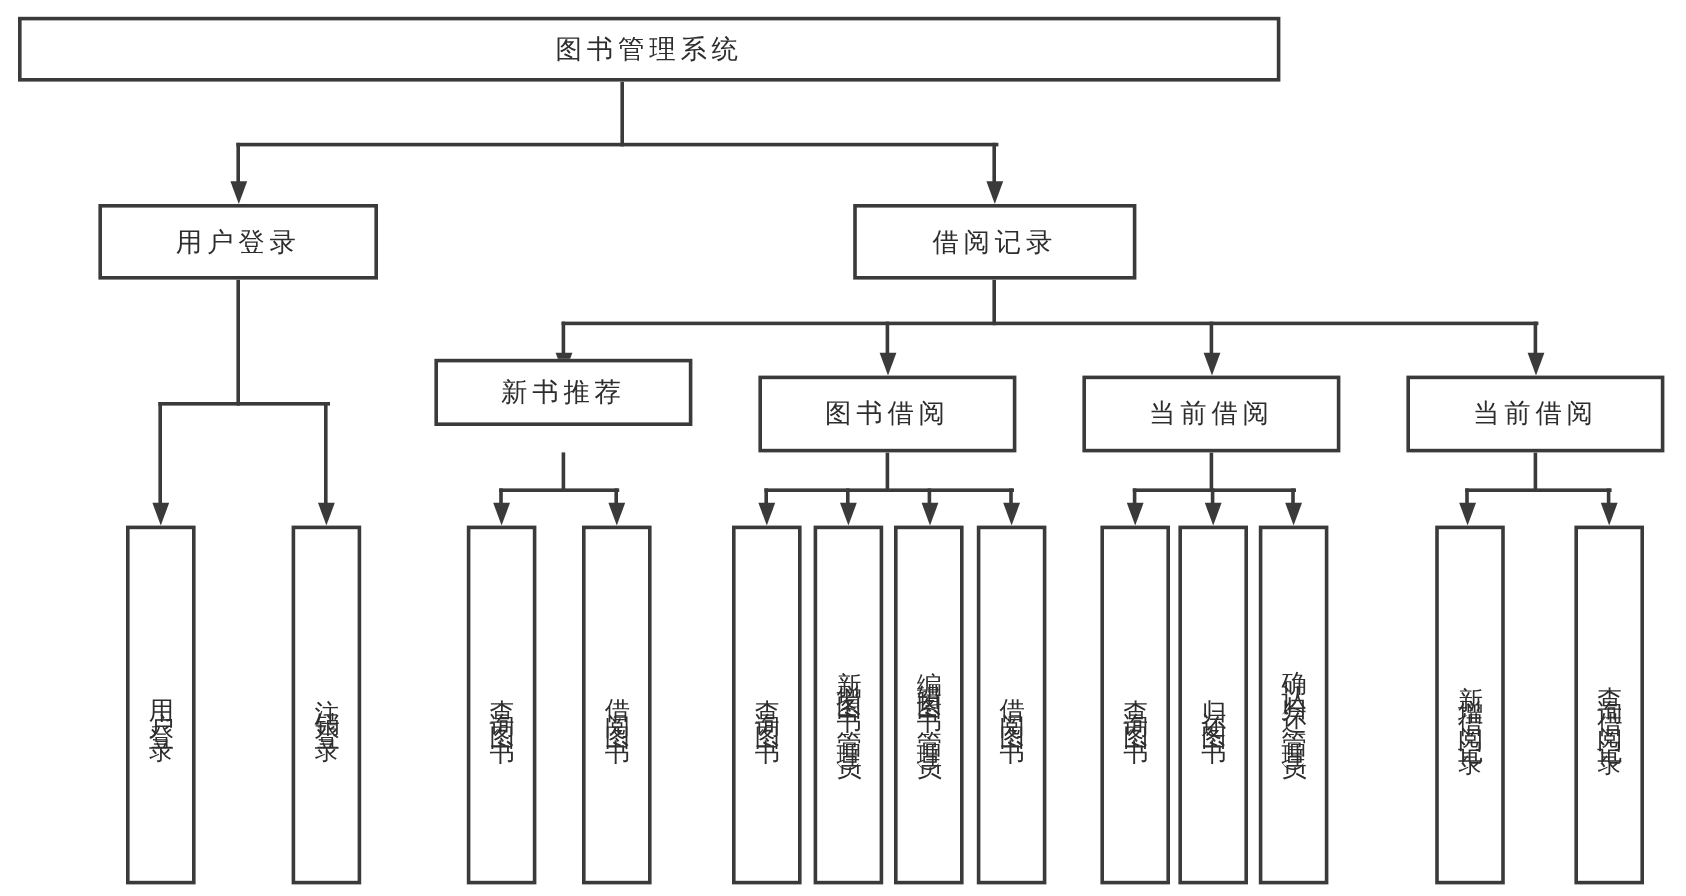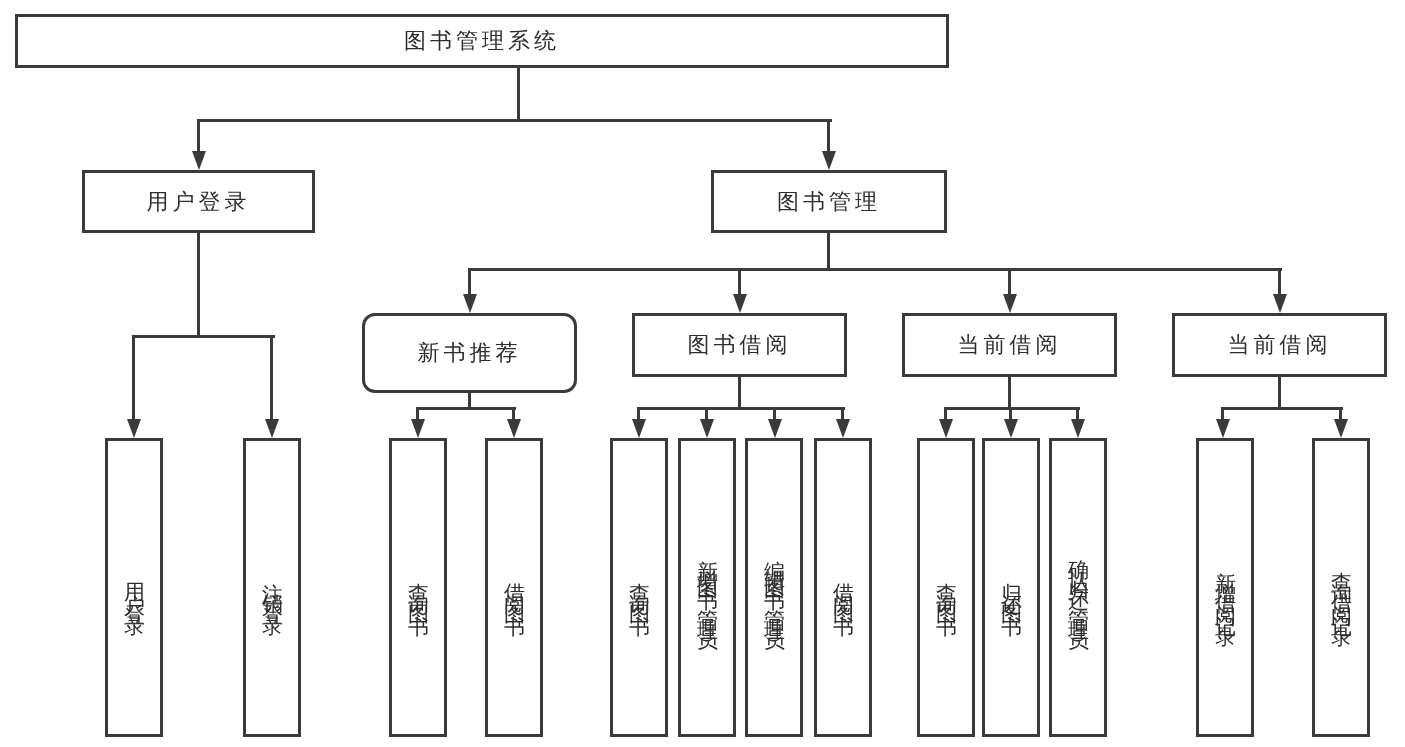--- a/index.html
+++ b/index.html
@@ -88,32 +88,32 @@
       <div class="arrow" style="left: 700px; top: 419px;"></div>
       <div class="arrow" style="left: 768px; top: 419px;"></div>
       <div class="arrow" style="left: 836px; top: 419px;"></div>
       <div class="arrow" style="left: 939px; top: 419px;"></div>
       <div class="arrow" style="left: 1004px; top: 419px;"></div>
       <div class="arrow" style="left: 1071px; top: 419px;"></div>
       <div class="arrow" style="left: 1216px; top: 419px;"></div>
       <div class="arrow" style="left: 1334px; top: 419px;"></div>
     </div>
 
-  <div class="box hbox" style="left:15px;top:14px;width:934px;height:54px;justify-content:center;">
+  <div class="box hbox" style="left:15px;top:14px;width:1052px;height:54px;justify-content:center;">
     <span>图书管理系统</span>
   </div>
 
   <div class="box hbox" style="left:82px;top:170px;width:233px;height:63px;">
     <span>用户登录</span>
   </div>
   <div class="box hbox" style="left:711px;top:170px;width:236px;height:63px;">
-    <span>图书管理</span>
+    <span>借阅记录</span>
   </div>
 
-  <div class="box hbox" style="left:362px;top:313px;width:215px;height:80px;border-radius:13px;">
+  <div class="box hbox" style="left:362px;top:299px;width:215px;height:56px;">
     <span>新书推荐</span>
   </div>
   <div class="box hbox" style="left:632px;top:313px;width:215px;height:64px;">
     <span>图书借阅</span>
   </div>
   <div class="box hbox" style="left:902px;top:313px;width:215px;height:64px;">
     <span>当前借阅</span>
   </div>
   <div class="box hbox" style="left:1172px;top:313px;width:215px;height:64px;">
     <span>当前借阅</span>

